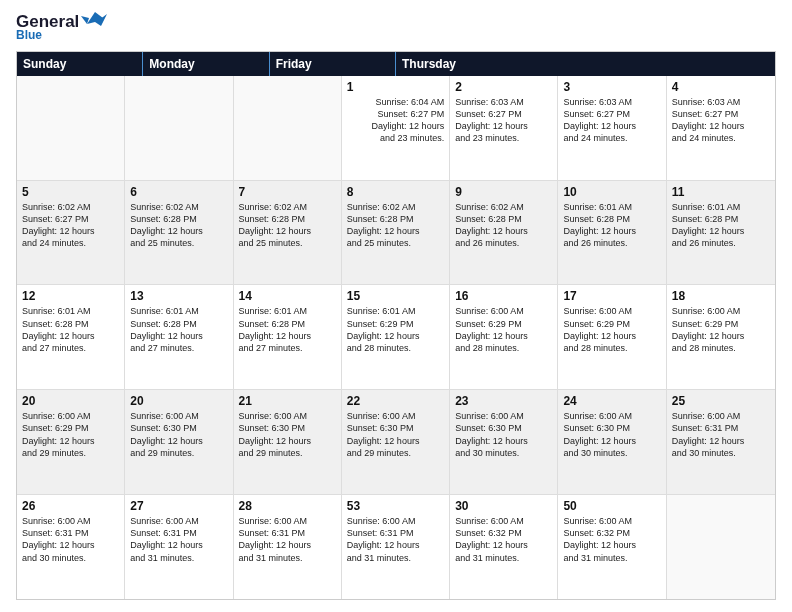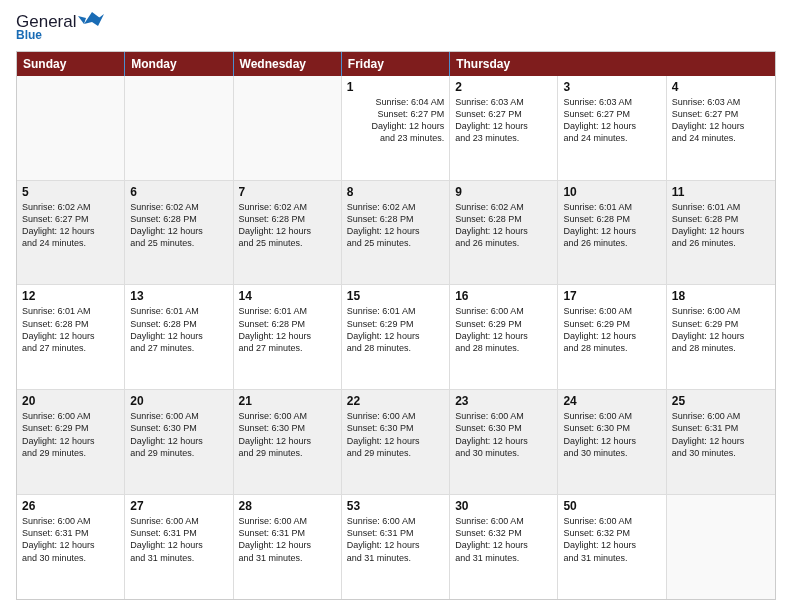--- a/index.html
+++ b/index.html
@@ -41,22 +41,22 @@
       color: #333;
     }
     .calendar {
       flex: 1;
       display: flex;
       flex-direction: column;
       border: 1px solid #ccc;
     }
     .cal-header {
       display: grid;
-      grid-template-columns: repeat(7, 1fr);
-      background: #7f1d1d;
+      grid-template-columns: repeat(6, 1fr);
+      background: #0f172a;
     }
     .cal-header-cell {
       color: #fff;
       font-size: 12px;
       font-weight: bold;
       padding: 5px 6px;
       border-right: 1px solid #4a8fd0;
       text-align: left;
     }
     .cal-header-cell:last-child { border-right: none; }
@@ -97,40 +97,39 @@
     }
   </style>
 </head>
 <body>
 
 <div class="page">
   <div class="header">
     <div class="logo">
       <div style="display:flex;flex-direction:column;line-height:1.15;">
         <div style="display:flex;align-items:center;">
-          <span style="font-size:17px;font-weight:normal;color:#1a1a2e;text-align:center;">General</span>
+          <span style="font-size:17px;font-weight:bold;color:#1a1a2e;text-align:center;">General</span>
           <svg width="26" height="22" viewBox="0 0 26 22" style="margin-left:2px;margin-top:-2px;">
             <polygon points="6,14 14,2 22,8 18,10 26,4 20,16 14,12" fill="#1a6cb5"></polygon>
             <polygon points="6,14 0,6 8,8" fill="#1a6cb5"></polygon>
           </svg>
         </div>
         <span style="font-size:12px;font-weight:bold;color:#1a6cb5;margin-top:-3px;">Blue</span>
       </div>
     </div>
     <div class="title-block">
       <div class="main-title"></div>
       <div class="subtitle"></div>
     </div>
   </div>
 
   <div class="calendar">
     <div class="cal-header">
     <div class="cal-header-cell">Sunday</div>
         <div class="cal-header-cell">Monday</div>
-        <div class="cal-header-cell">Wednesday</div>
         <div class="cal-header-cell">Friday</div>
         <div class="cal-header-cell">Thursday</div>
       </div>
     <div class="cal-body">
     <div class="cal-row">
           <div class="cal-cell empty"></div>
           <div class="cal-cell empty"></div>
           <div class="cal-cell empty"></div>
           <div class="cal-cell">
             <span class="day-num">1</span>

